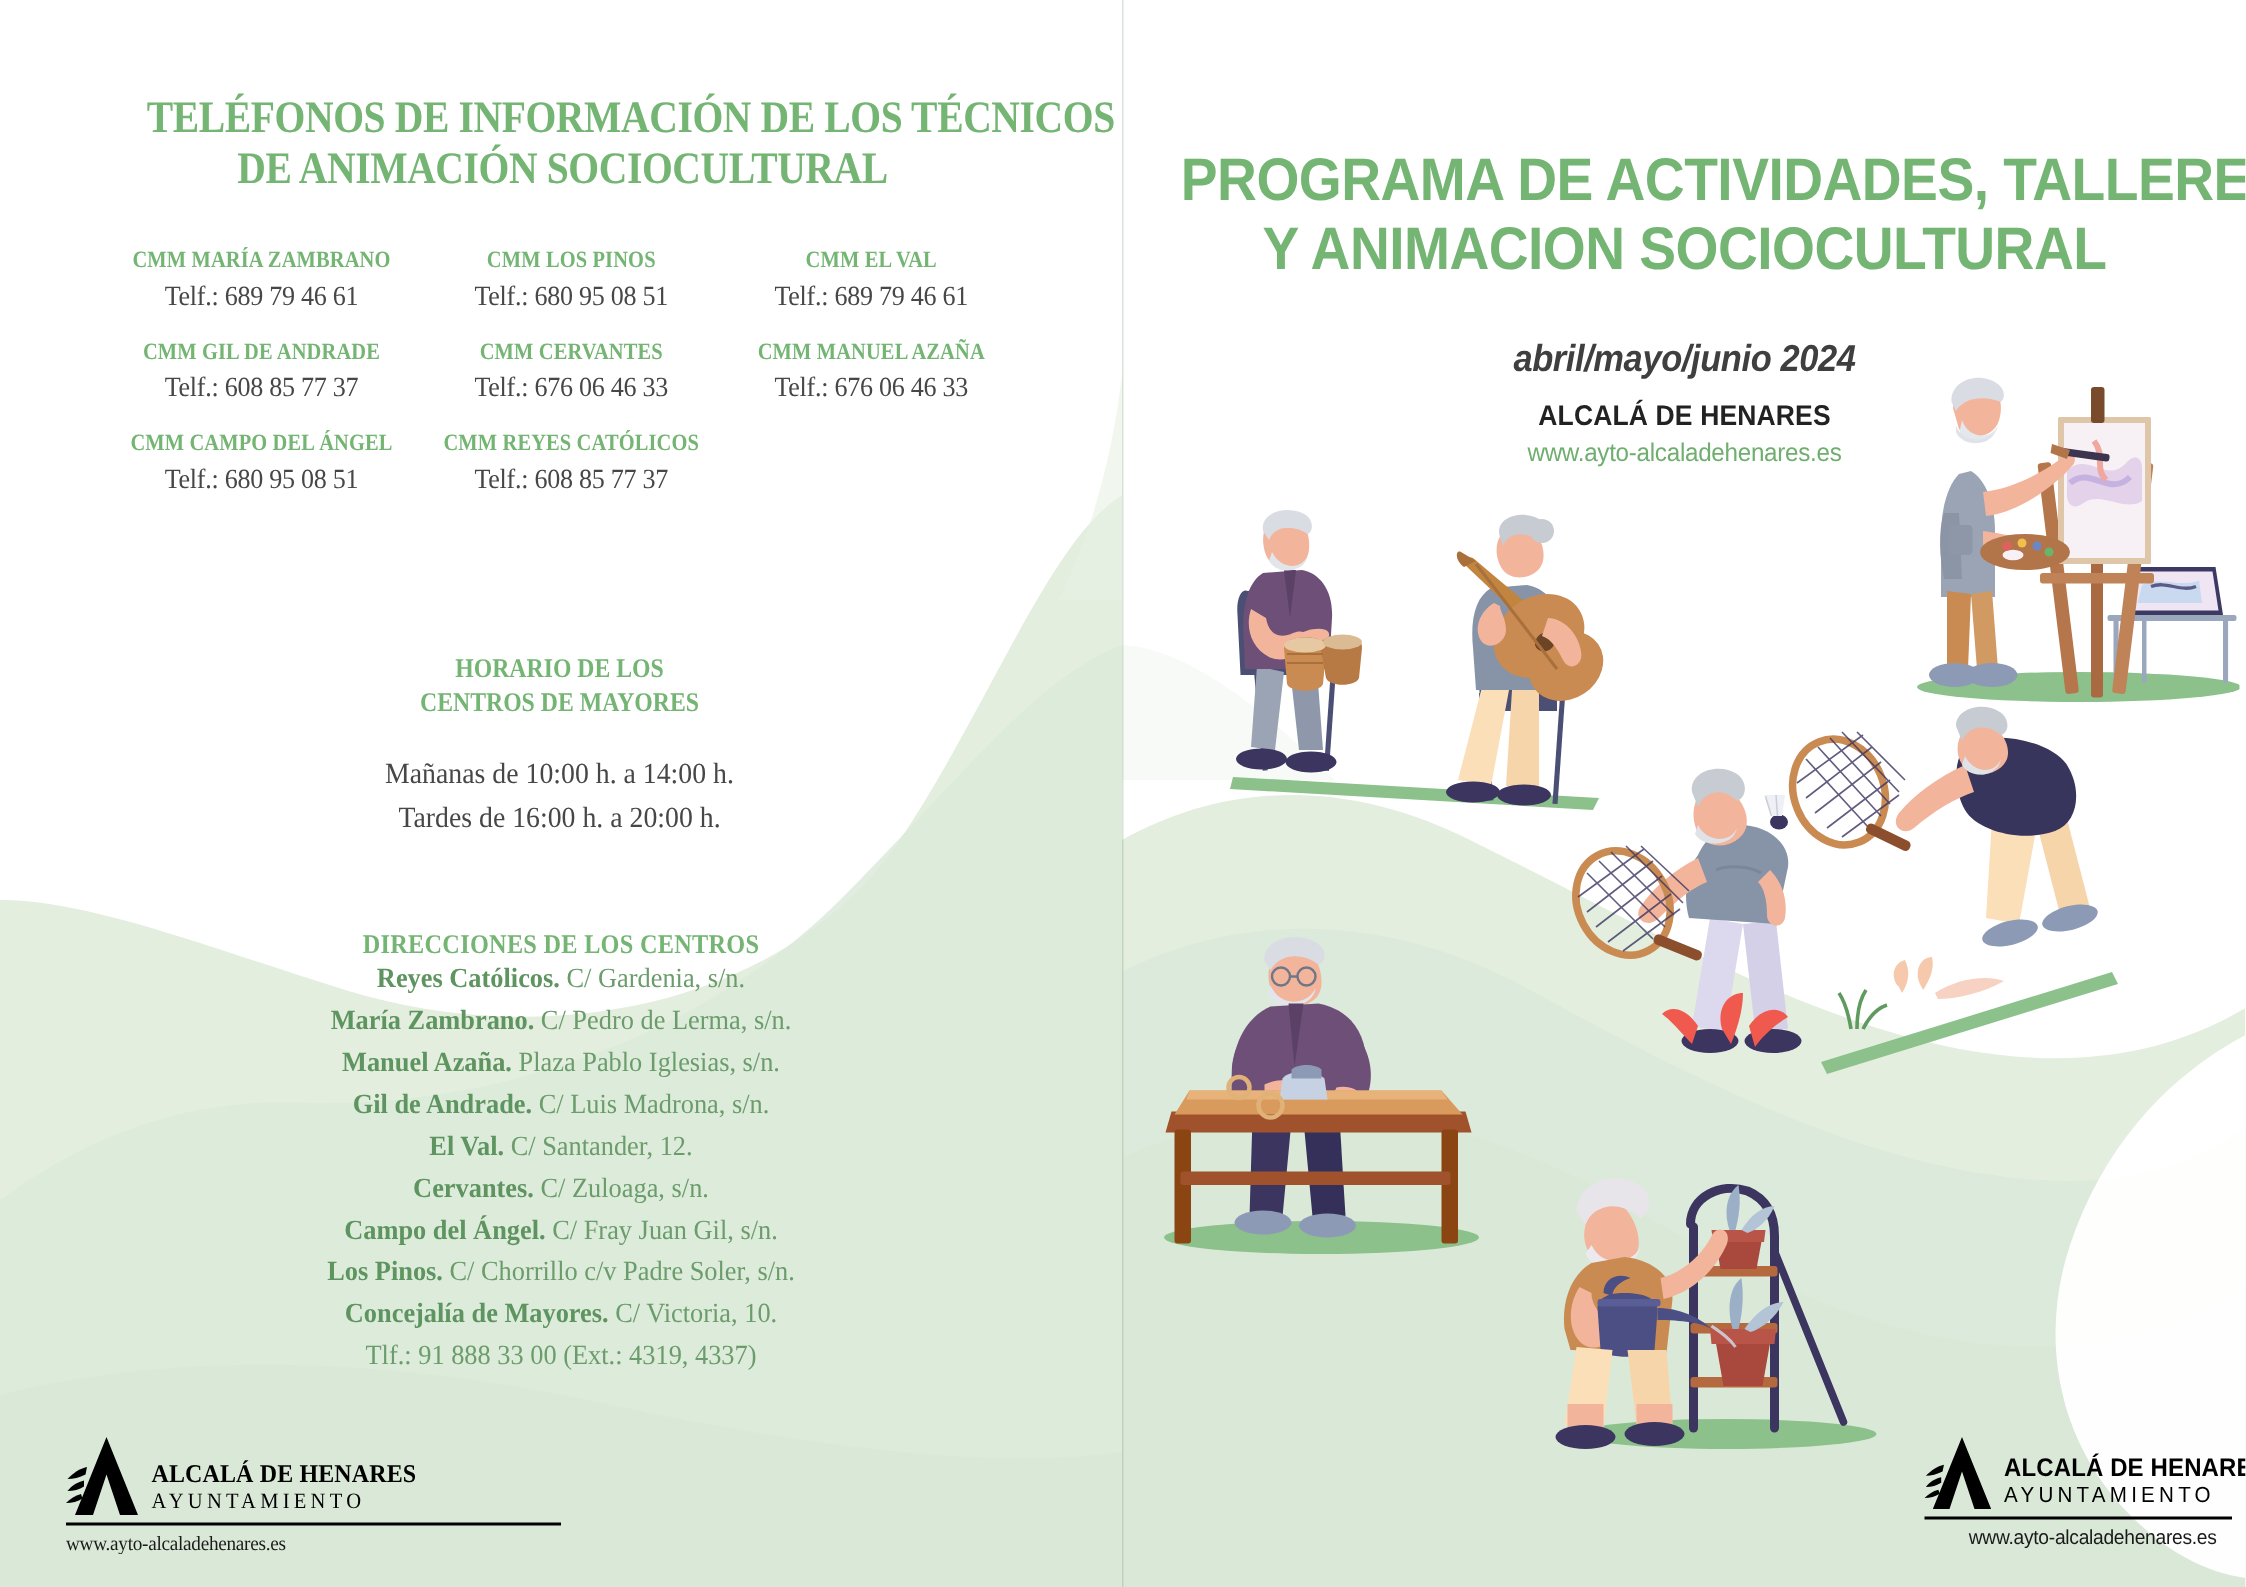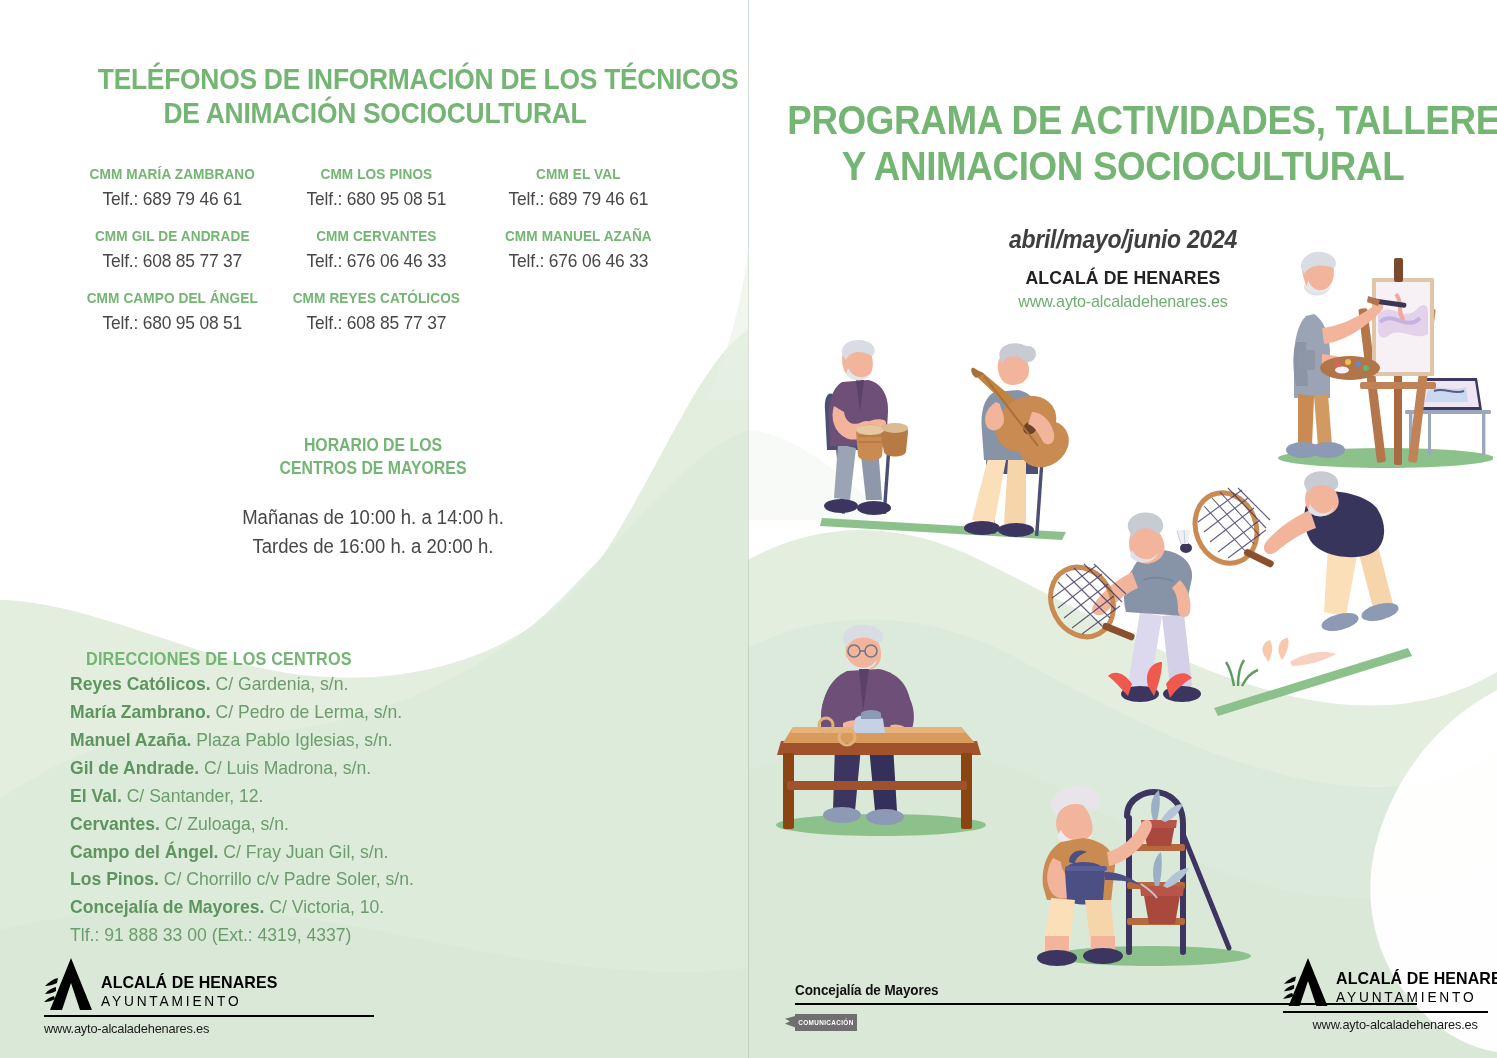--- a/index.html
+++ b/index.html
@@ -8,21 +8,21 @@
     font-family:"Liberation Sans", sans-serif;
     width:1497px;height:1058px;overflow:hidden;position:relative;
   }
   .page{position:relative;width:1497px;height:1058px;background:#ffffff;overflow:hidden;}
 
   .bg-svg{position:absolute;left:0;top:0;width:1497px;height:1058px;}
 
   .fold{position:absolute;left:748px;top:0;width:1px;height:1058px;background:rgba(120,150,120,.28);}
 
   
-  .left-panel{position:absolute;left:0;top:0;width:748px;height:1058px;}
+  .left-panel{position:absolute;left:0;top:0;width:748px;height:1058px;font-family:Liberation Serif, serif;}
 
   .lp-title{
     position:absolute;left:60px;top:62px;width:630px;text-align:center;
     color:#74b574;font-weight:bold;font-size:30px;line-height:1.12;
     letter-spacing:-.3px;
     transform:scaleX(.88);transform-origin:center top;
   }
   .lp-title .l{display:block;white-space:nowrap;}
 
   .phones{position:absolute;left:75px;top:165px;width:600px;
@@ -34,21 +34,21 @@
     transform:scaleX(.94);transform-origin:center;display:block;}
 
   .schedule{position:absolute;left:73px;top:434px;width:600px;text-align:center;}
   .sc-head{color:#74b574;font-weight:bold;font-size:18px;line-height:1.25;
     transform:scaleX(.88);transform-origin:center top;}
   .sc-head span{display:block;white-space:nowrap;}
   .sc-lines{margin-top:24px;color:#474747;font-size:19.5px;line-height:1.48;
     transform:scaleX(.95);transform-origin:center top;}
   .sc-lines span{display:block;}
 
-  .addresses{position:absolute;left:54px;top:649px;width:640px;}
+  .addresses{position:absolute;left:54px;top:619px;width:640px;text-align:center;}
   .ad-head{color:#74b574;font-weight:bold;font-size:18px;letter-spacing:.2px;
     transform:scaleX(.9);transform-origin:center top;white-space:nowrap;}
   .ad-list{}
   .ad-row{font-size:18.5px;line-height:1.51;color:#6b9c6b;
     transform:scaleX(.95);transform-origin:center;white-space:nowrap;}
   .ad-row b{font-weight:bold;color:#5e9460;}
   .ad-row i{font-style:normal;color:#6b9c6b;}
   .ad-tel{font-size:18.5px;line-height:1.51;color:#6b9c6b;
     transform:scaleX(.95);transform-origin:center;white-space:nowrap;}
 
@@ -481,29 +481,20 @@
       <path d="M28 138 L20 190 L46 192 L52 140 Z" fill="#fadfb9"></path>
       <path d="M62 140 L68 190 L92 190 L88 140 Z" fill="#f7d5ab"></path>
       <rect x="22" y="176" width="24" height="18" fill="#f3b49c"></rect>
       <rect x="68" y="176" width="24" height="18" fill="#f3b49c"></rect>
       <ellipse cx="34" cy="198" rx="20" ry="8" fill="#3b3560"></ellipse>
       <ellipse cx="80" cy="196" rx="20" ry="8" fill="#3b3560"></ellipse>
     </svg>
 
   </div>
 
-  <div class="footer-center">
-    <div class="fc-title">Concejalía de Mayores</div>
-    <div class="fc-rule"></div>
-    <div class="fc-badge">
-      <div class="tail"></div>
-      <div class="bg"></div>
-      <div class="tx">COMUNICACIÓN</div>
-    </div>
-  </div>
 
   <div class="logo-block" style="left:1283px;top:956px;width:205px;">
     <div class="logo-row">
       <svg class="logo-A" width="50" height="52" viewBox="0 0 54 56">
         <path d="M27 2 L48 54 L36 54 L27 27 L18 54 L6 54 Z" fill="#000"></path>
         <path d="M14 22 C9 23 5 26 1 30 C5 30 9 29 13 27 Z" fill="#000"></path>
         <path d="M12 31 C8 32 4 34 1 38 C5 38 9 37 12 35 Z" fill="#000"></path>
         <path d="M10 40 C6 41 3 43 0 46 C4 46 8 45 11 43 Z" fill="#000"></path>
       </svg>
       <div class="logo-txt">

